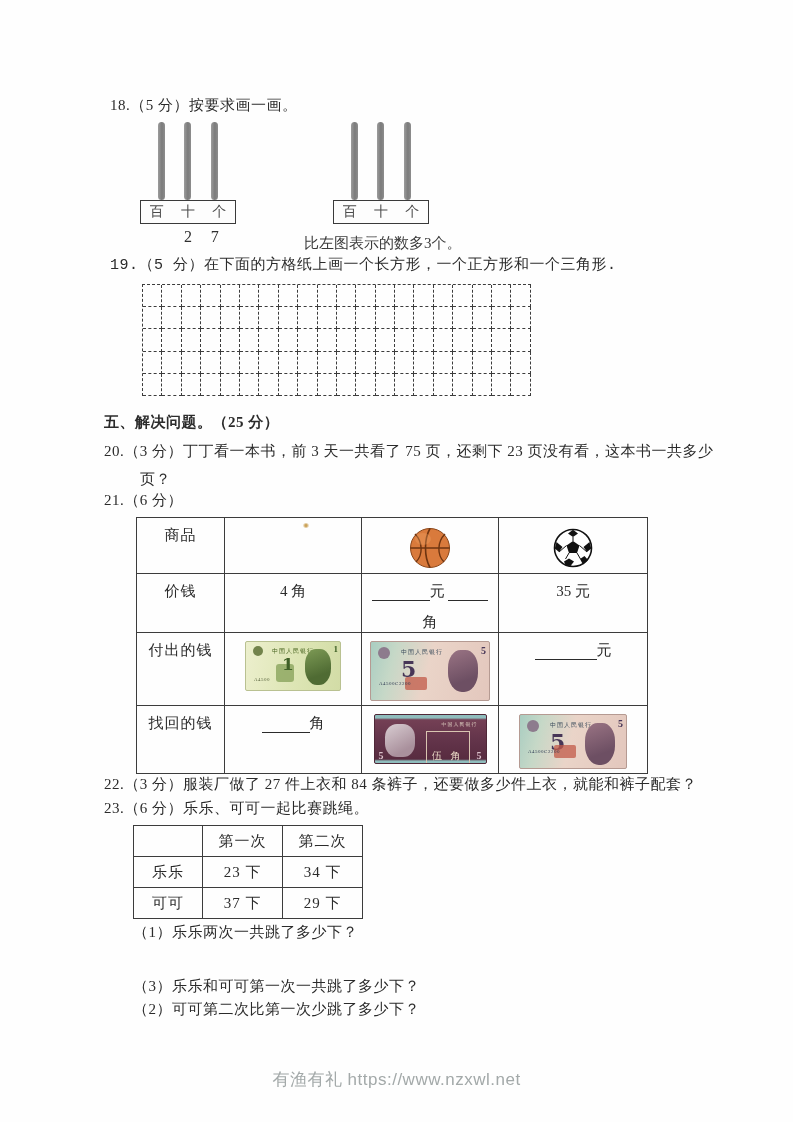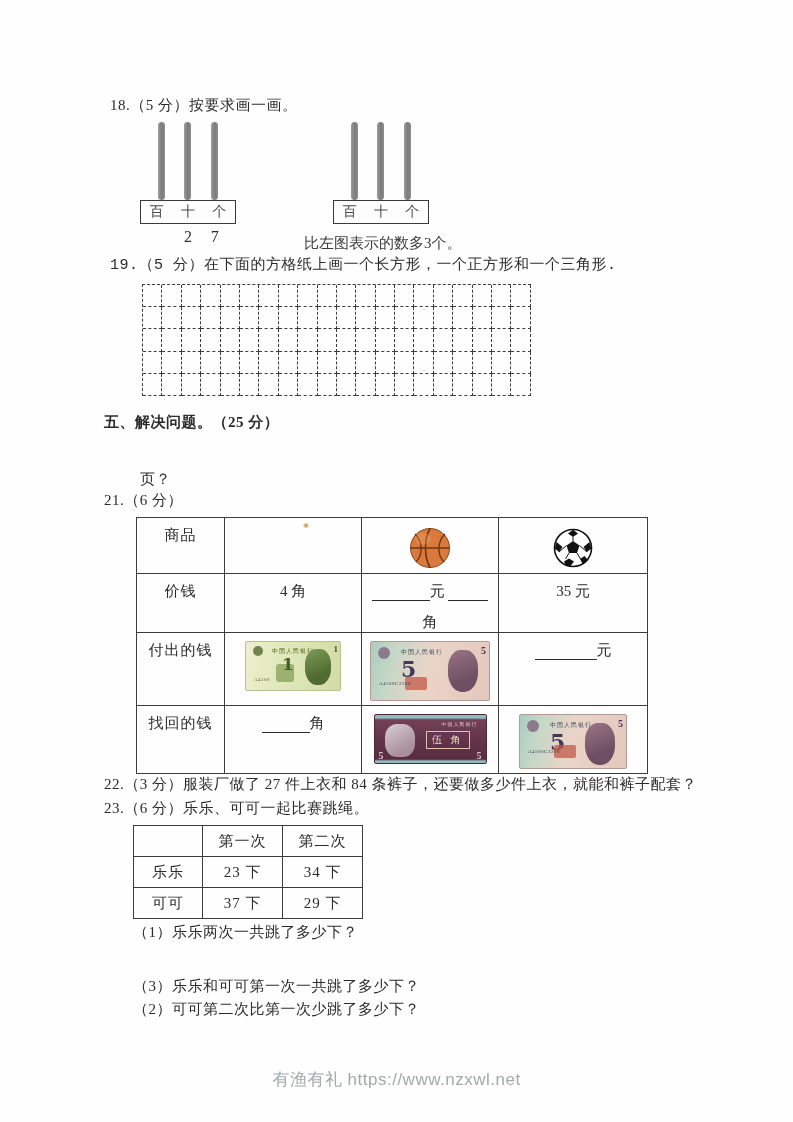--- a/index.html
+++ b/index.html
@@ -85,21 +85,21 @@
     background:#c25a48; opacity:.75; border-radius:2px; }
   .note-5y .corner { top:3px; right:3px; font-size:10px; color:#473657; }
   .note-5y .serial { bottom:14px; left:8px; color:#2e3a52; }
 
   .note-5j { width:113px; height:50px;
     background:linear-gradient(180deg,#8fbdbd 0%,#8fbdbd 6%,#744055 10%,#63344a 52%,#582c40 92%,#8fbdbd 96%);
     border:1px solid #4f2838; }
   .note-5j .ntop { top:6px; right:8px; color:#d9c9bd; font-size:5px; }
   .note-5j .portrait { top:9px; left:10px; width:30px; height:33px; border-radius:40%;
     background:linear-gradient(150deg,#d9cdd2,#a9909c 75%); }
-  .note-5j .wujiao { position:absolute; top:16px; right:16px; padding:1px 5px;
+  .note-5j .wujiao { position:absolute; top:16px; right:16px; padding:17px 5px;
     border:1px solid #d9c5b1; color:#ecdcc8; font-size:10px; letter-spacing:3px; }
   .note-5j .corner-bl { position:absolute; bottom:2px; left:4px; font-size:10px;
     font-weight:bold; color:#d9bfc9; }
   .note-5j .corner-br { position:absolute; bottom:2px; right:4px; font-size:10px;
     font-weight:bold; color:#d9bfc9; }
 
   
   .jtable td { border:1px solid #3c3c3c; text-align:center; vertical-align:middle;
                letter-spacing:1px; }
 
@@ -245,20 +245,21 @@
       <div class="grid-cell"></div>
       <div class="grid-cell"></div>
       <div class="grid-cell"></div>
       <div class="grid-cell"></div>
       <div class="grid-cell"></div>
       <div class="grid-cell"></div>
     </div>
 
   <div class="abs qtitle" style="left:104px; top:413px; font-weight:bold;">五、解决问题。（25 分）</div>
 
+  <div class="abs qtitle" style="left:104px; top:442px;">20.（3 分）丁丁看一本书，前 3 天一共看了 75 页，还剩下 23 页没有看，这本书一共多少</div>
   <div class="abs qtitle" style="left:140px; top:470px;">页？</div>
 
   <div class="abs qtitle" style="left:104px; top:491px;">21.（6 分）</div>
 
   <table class="ptable abs" style="left:136px; top:517px;">
     <colgroup>
         <col style="width:88px">
         <col style="width:137px">
         <col style="width:137px">
         <col style="width:149px">

